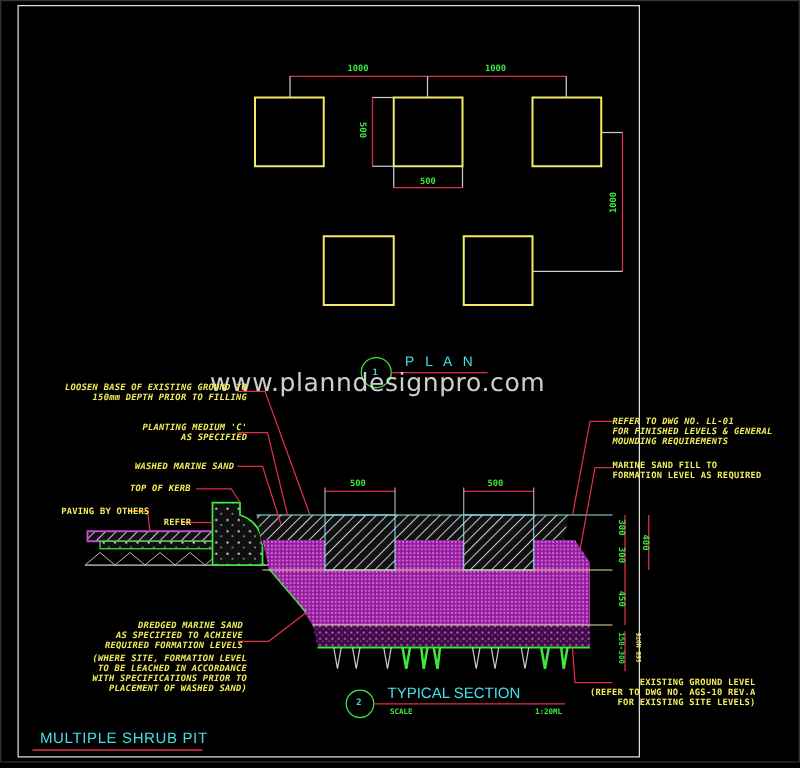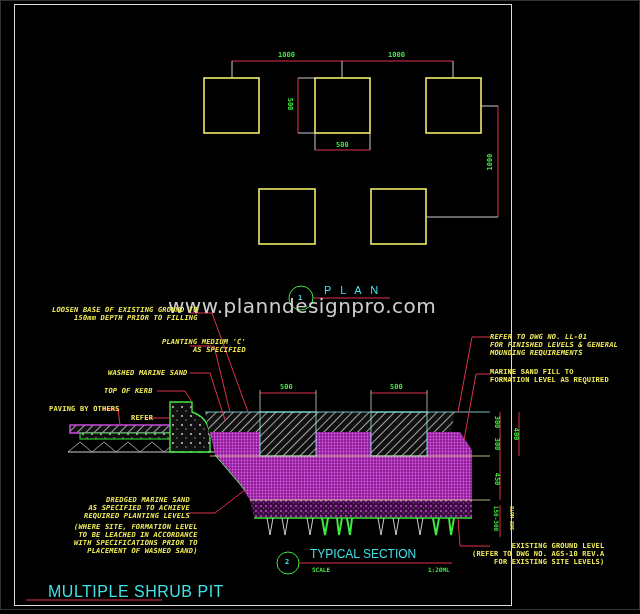--- a/index.html
+++ b/index.html
@@ -152,50 +152,50 @@
 <div class="dim" style="left:336px;top:141px;">500</div>
 <div class="dim" style="left:482px;top:158px;transform:rotate(-90deg);">1000</div>
 
 <div class="title-cyan" style="left:324px;top:284px;font-size:11px;letter-spacing:3px;">P L A N</div>
 <div class="dim" style="left:298px;top:294px;color:#40e0e6;">1</div>
 
 <div class="watermark">www.planndesignpro.com</div>
 
 <div class="lbl r" style="left:52px;top:306px;">LOOSEN BASE OF EXISTING GROUND TO
 150mm DEPTH PRIOR TO FILLING</div>
-<div class="lbl r" style="left:114px;top:338px;margin-left:48px;">PLANTING MEDIUM 'C'
+<div class="lbl r" style="left:114px;top:338px;">PLANTING MEDIUM 'C'
 AS SPECIFIED</div>
 <div class="lbl r" style="left:108px;top:369px;">WASHED MARINE SAND</div>
 <div class="lbl r" style="left:104px;top:387px;text-align:center;">TOP OF KERB</div>
 <div class="lbl" style="left:26px;top:405px;padding-left:23px;">PAVING BY OTHERS</div>
 <div class="lbl" style="left:131px;top:414px;">REFER</div>
 <div class="lbl r" style="left:84px;top:496px;">DREDGED MARINE SAND
 AS SPECIFIED TO ACHIEVE
-REQUIRED PLANTING LEVELS</div>
+REQUIRED FORMATION LEVELS</div>
 <div class="lbl r" style="left:74px;top:523px;">(WHERE SITE, FORMATION LEVEL
 TO BE LEACHED IN ACCORDANCE
 WITH SPECIFICATIONS PRIOR TO
 PLACEMENT OF WASHED SAND)</div>
 
 <div class="lbl" style="left:490px;top:333px;font-style:italic;">REFER TO DWG NO. LL-01
 FOR FINISHED LEVELS &amp; GENERAL
 MOUNDING REQUIREMENTS</div>
-<div class="lbl" style="left:490px;top:368px;font-family:Liberation Mono, monospace;">MARINE SAND FILL TO
+<div class="lbl" style="left:490px;top:368px;">MARINE SAND FILL TO
 FORMATION LEVEL AS REQUIRED</div>
 <div class="lbl" style="left:472px;top:542px;text-align:right;">EXISTING GROUND LEVEL
 (REFER TO DWG NO. AGS-10 REV.A
 FOR EXISTING SITE LEVELS)</div>
 
 <div class="dim" style="left:280px;top:383px;">500</div>
 <div class="dim" style="left:390px;top:383px;">500</div>
 <div class="dim" style="left:491px;top:418px;transform:rotate(90deg);">300</div>
 <div class="dim" style="left:491px;top:440px;transform:rotate(90deg);">300</div>
 <div class="dim" style="left:510px;top:430px;transform:rotate(90deg);">400</div>
 <div class="dim" style="left:491px;top:475px;transform:rotate(90deg);">450</div>
 <div class="dim" style="left:484px;top:515px;transform:rotate(90deg);font-size:6px;">150-300</div>
 <div class="dim" style="left:500px;top:515px;transform:rotate(-90deg);font-size:5px;color:#f2ec5a;">SEE NOTE</div>
 
 <div class="title-cyan" style="left:310px;top:547px;font-size:12px;">TYPICAL SECTION</div>
 <div class="dim" style="left:285px;top:558px;color:#40e0e6;">2</div>
 <div class="scale" style="left:312px;top:566px;">SCALE</div>
 <div class="scale" style="left:428px;top:566px;">1:20ML</div>
 
-<div class="title-cyan" style="left:48px;top:583px;font-size:16px;letter-spacing:0.5px;">MULTIPLE SHRUB PIT</div>
+<div class="title-cyan" style="left:32px;top:583px;font-size:12px;letter-spacing:0.5px;">MULTIPLE SHRUB PIT</div>
 
 </body></html>

